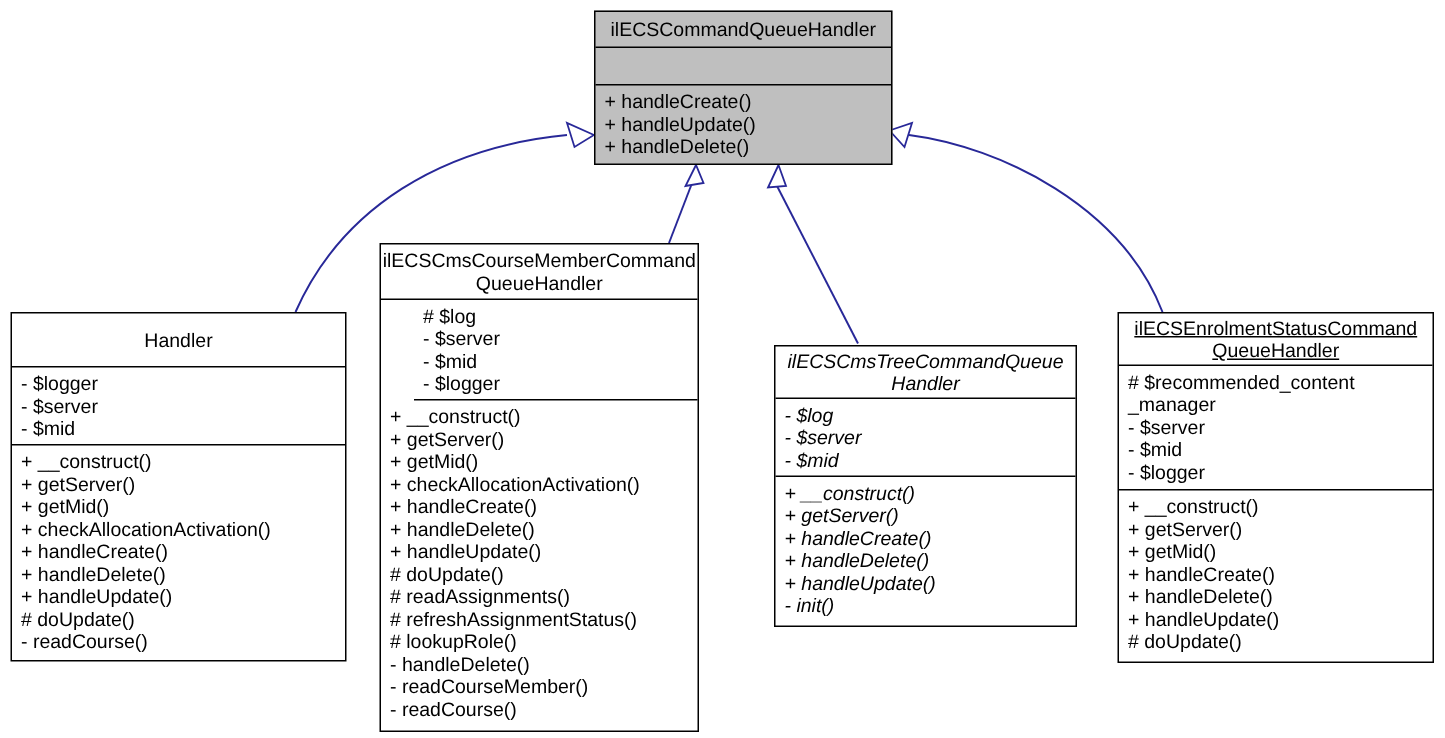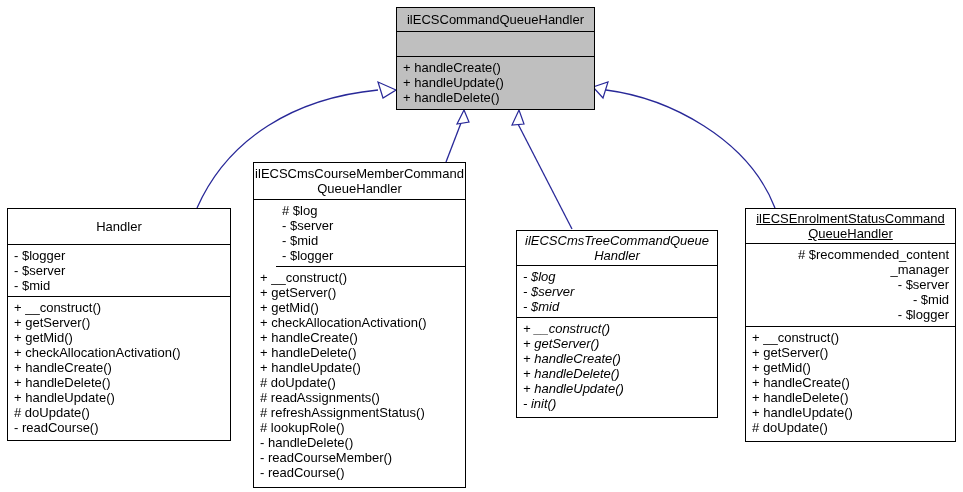--- a/index.html
+++ b/index.html
@@ -147,21 +147,21 @@
         <div>+ handleUpdate()</div>
         <div>- init()</div>
       </div>
   </div>
 
   <div class="uml-class" style="left:745px; top:208px; width:211px; height:234px;">
     <div class="sec title" style="height:35px;text-decoration:underline;">
         <div>ilECSEnrolmentStatusCommand</div>
         <div>QueueHandler</div>
       </div>
-    <div class="sec attrs" style="height:83px;text-align:right;">
+    <div class="sec attrs" style="height:83px;">
         <div># $recommended_content</div>
         <div>_manager</div>
         <div>- $server</div>
         <div>- $mid</div>
         <div>- $logger</div>
       </div>
     <div class="sec methods">
         <div>+ __construct()</div>
         <div>+ getServer()</div>
         <div>+ getMid()</div>

